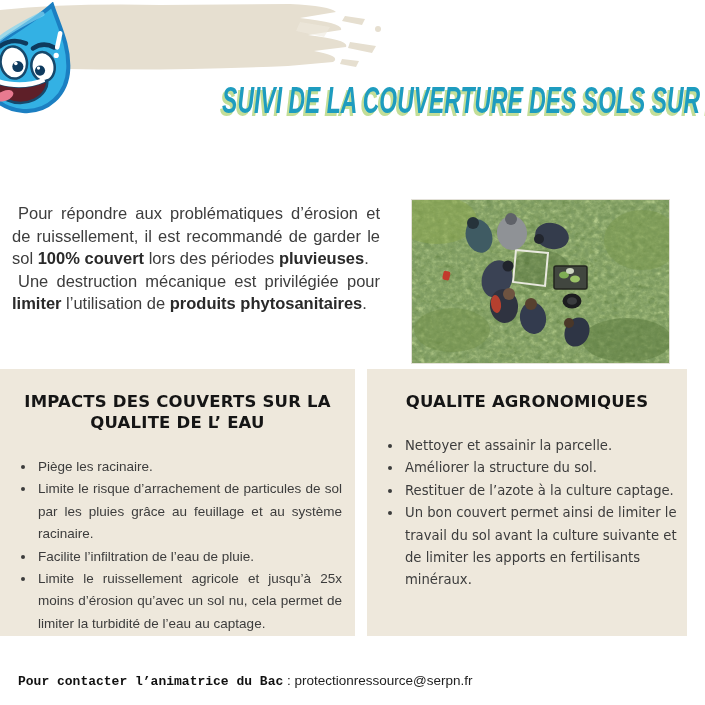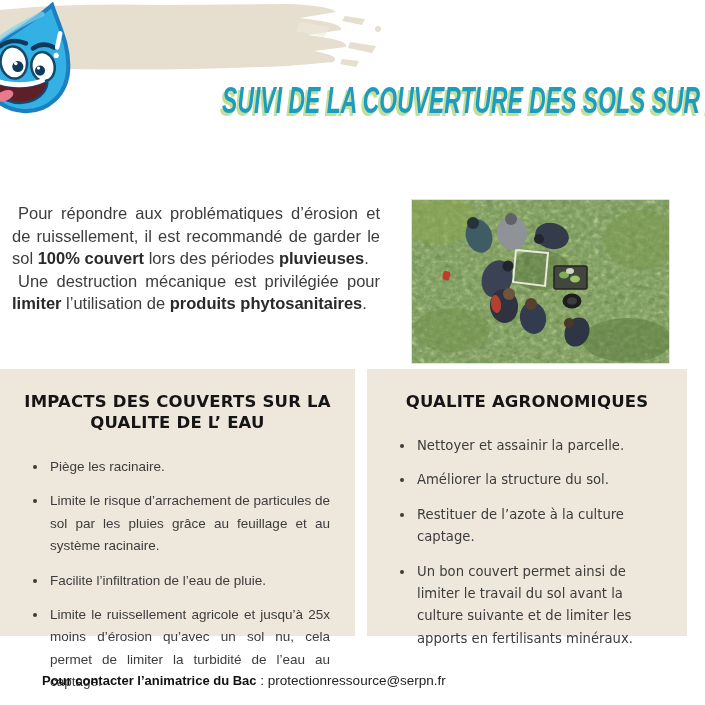--- a/index.html
+++ b/index.html
@@ -54,26 +54,26 @@
   .panel.left h2{width:312px;}
   .panel.right h2{width:300px;}
   .panel ul{margin:23px 0 0 0;}
   .panel.left ul{
     padding:0 13px 0 36px;font-size:13.5px;line-height:22.4px;text-align:justify;
   }
   .panel.right ul{
     padding:0 4px 0 36px;font-size:13.5px;line-height:22.4px;text-align:left;
     font-family:"DejaVu Sans","Liberation Sans",sans-serif;font-size:13.2px;
   }
-  .panel li{margin:12px;padding-left:2px;color:#3c3c3c;}
+  .panel li{margin:0;padding-left:2px;color:#3c3c3c;}
   
   .footer{
     position:absolute;left:18px;top:673px;font-size:13.5px;color:#222;
   }
-  .footer b{font-family:Liberation Sans, sans-serif;font-size:13px;color:#111;margin-left:24px;}
+  .footer b{font-family:Liberation Mono, monospace;font-size:13px;color:#111;}
 </style>
 </head>
 <body>
 
 <div class="page">
 
   <svg class="banner-svg" viewBox="0 0 400 70" aria-hidden="true">
     <path fill="#e6dfd0" d="M0 8 Q70 1 160 3 L290 2 Q330 4 336 10 L300 16 Q344 21 341 28 L308 33 Q350 38 346 45 L314 49 Q342 54 333 60 L288 64 Q170 69 70 67 L0 65 Z"></path>
     <path fill="#e6dfd0" d="M345 14 l20 3 -3 6 -20 -4 Z"></path>
     <path fill="#e6dfd0" d="M350 40 l26 4 -4 7 -24 -5 Z"></path>

